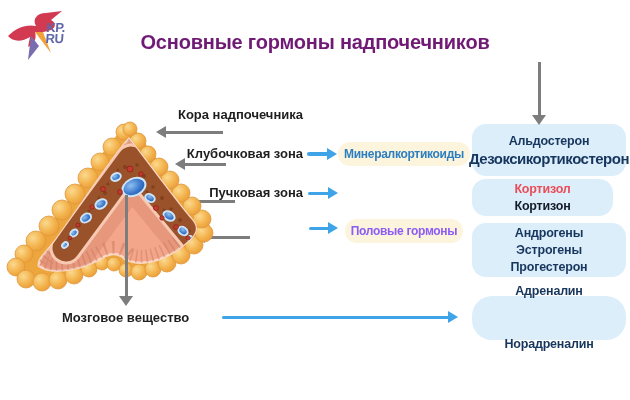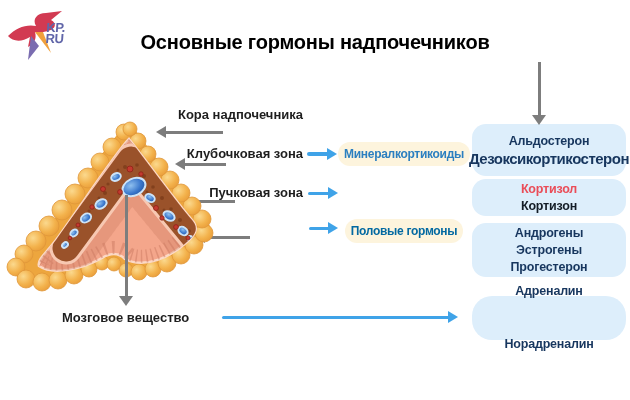--- a/index.html
+++ b/index.html
@@ -1,21 +1,21 @@
 <!DOCTYPE html>
 <html><head>
 <meta charset="utf-8">
 <style>
   html,body{margin:0;padding:0;background:#fff;}
   #stage{position:relative;width:630px;height:400px;background:#ffffff;overflow:hidden;
          font-family:"Liberation Sans",sans-serif;}
 
   
   .title{position:absolute;left:0;right:0;top:31px;text-align:center;
-         font-size:20px;font-weight:bold;color:#000000;letter-spacing:-0.2px;}
+         font-size:20px;font-weight:bold;color:#701a75;letter-spacing:-0.2px;}
 
   
   .logo{position:absolute;left:6px;top:10px;width:74px;height:52px;}
   .logo-text{position:absolute;left:40px;top:12px;line-height:11px;
              font-size:13px;font-weight:bold;color:#6166a9;letter-spacing:-0.5px;
              transform:skewX(-4deg);}
 
   
   .lbl{position:absolute;font-size:13px;font-weight:bold;color:#1e1e1e;white-space:nowrap;}
   .lbl.r{text-align:right;}
@@ -39,21 +39,21 @@
   .barrow .shaft{position:absolute;left:0;right:8px;top:4.8px;height:3.4px;background:#3fa3e8;border-radius:2px;}
   .barrow .head{position:absolute;right:0;top:0;width:0;height:0;
     border-top:6.5px solid transparent;border-bottom:6.5px solid transparent;
     border-left:10px solid #3fa3e8;}
 
   
   .pill{position:absolute;background:#fdf4dd;border-radius:12px;
         display:flex;align-items:center;justify-content:center;
         font-size:12px;font-weight:bold;letter-spacing:-0.3px;white-space:nowrap;}
   .pill.blue{color:#2b7fc0;}
-  .pill.blue2{color:#0369a1;}
+  .pill.blue2{color:#8b5cf6;}
   .pill.red{color:#d25b52;}
 
   
   .hbox{position:absolute;background:#ddeefb;border-radius:14px;
         display:flex;flex-direction:column;align-items:center;justify-content:center;
         text-align:center;}
   .hbox .line{font-size:12.5px;font-weight:bold;color:#17365e;line-height:17px;
               letter-spacing:-0.2px;white-space:nowrap;}
   .hbox .line.long{font-size:15px;letter-spacing:-0.5px;}
   .hbox .line.coral{color:#ea4d58;}
@@ -250,21 +250,21 @@
   </div>
 
   <div class="pill blue" style="left:338px;top:142px;width:132px;height:24px;">Минералкортикоиды</div>
   <div class="pill blue2" style="left:345px;top:219px;width:118px;height:24px;">Половые гормоны</div>
 
   <div class="hbox" style="left:472px;top:124px;width:154px;height:52px;">
     <div class="line">Альдостерон</div>
     <div class="line long">Дезоксикортикостерон</div>
   </div>
 
-  <div class="hbox" style="left:472px;top:179px;width:154px;height:37px;">
+  <div class="hbox" style="left:472px;top:179px;width:141px;height:37px;">
     <div class="line coral">Кортизол</div>
     <div class="line dark">Кортизон</div>
   </div>
 
   <div class="hbox" style="left:472px;top:223px;width:154px;height:54px;">
     <div class="line">Андрогены</div>
     <div class="line">Эстрогены</div>
     <div class="line">Прогестерон</div>
   </div>
 

